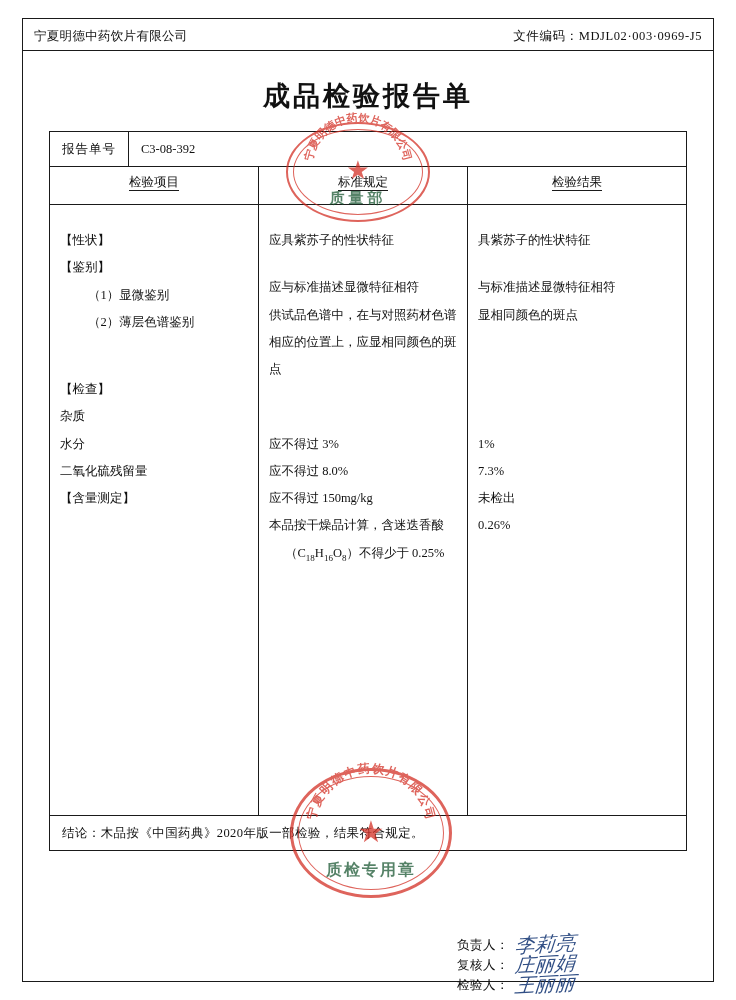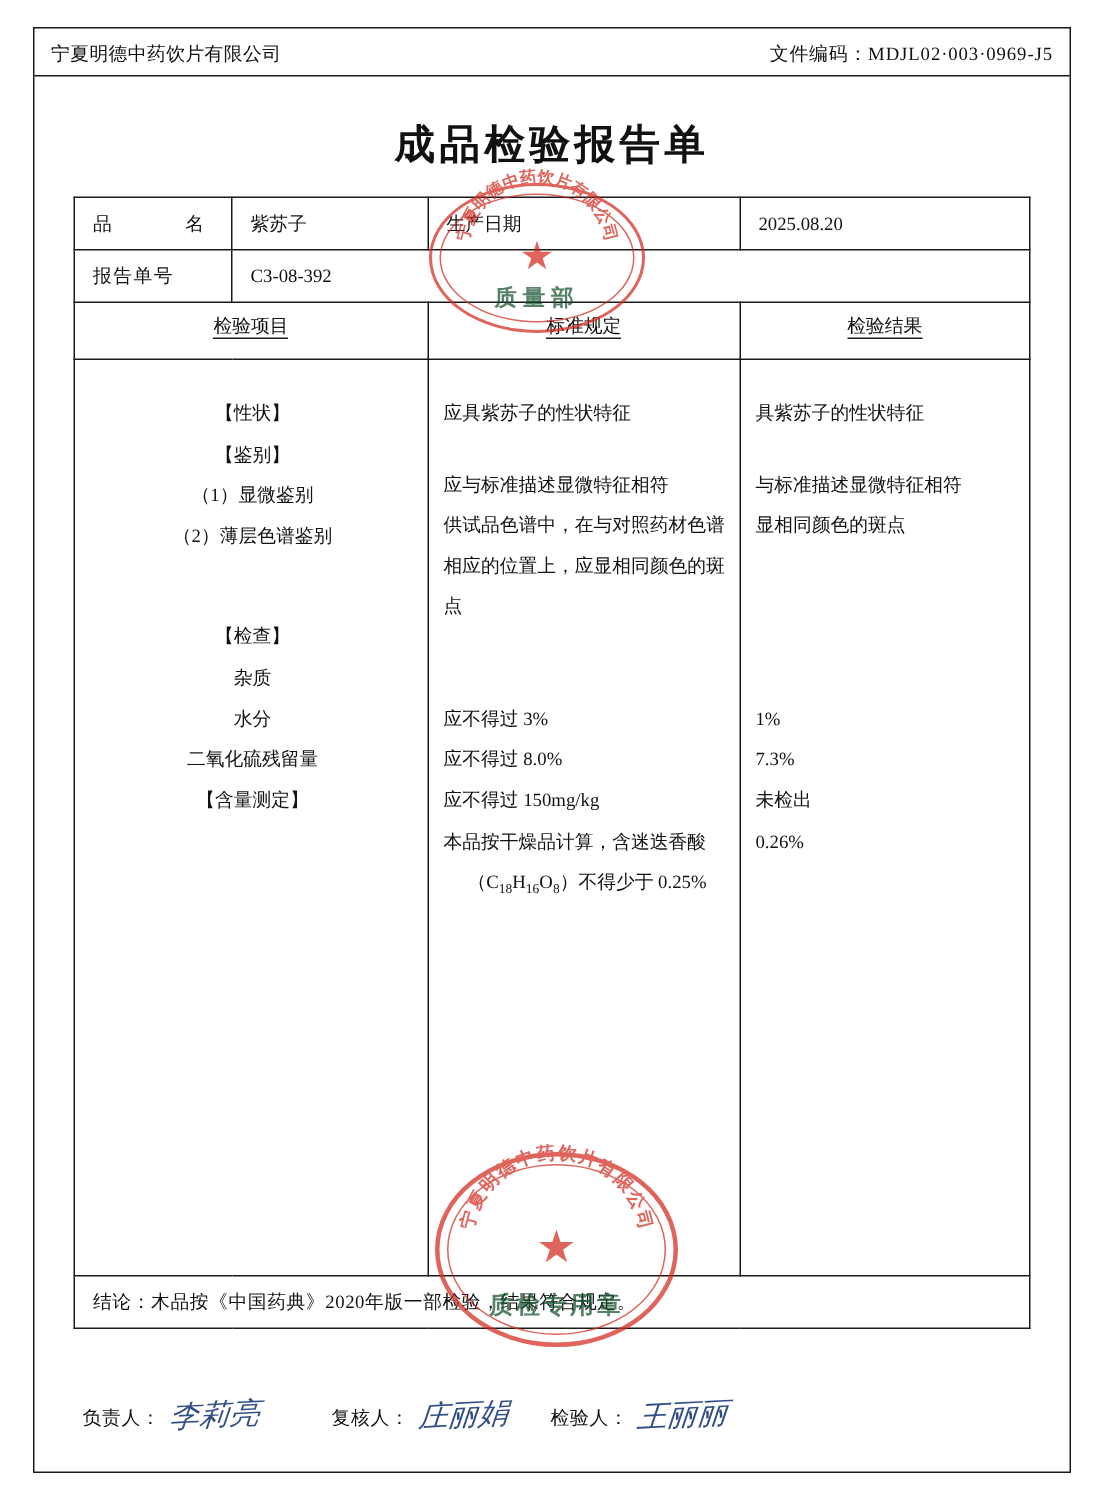--- a/index.html
+++ b/index.html
@@ -124,45 +124,46 @@
   }
   .body-inner {
     padding: 22px 8px 0 10px;
     font-size: 12.5px;
     line-height: 2.18;
   }
   .body-inner .gap { height: 20px; }
   .body-inner .line { white-space: nowrap; }
   .sub { font-size: 9px; vertical-align: sub; }
 
-  .col1 { width: 212px; text-align: center; }
+  .col1 { width: 212px; }
   .col2 { width: 208px; }
   .col3 { width: 218px; }
 
-  .indent-1 { padding-left: 0px; }
+  .indent-1 { padding-left: 0px; margin-left: 28px; }
   .indent-2 { padding-left: 16px; }
 
   
   .concl {
     height: 34px;
   }
   .concl .cell-pad {
     padding: 8px 10px 8px 12px;
     letter-spacing: 0.4px;
   }
 
   
   .sig-row {
     position: absolute;
     left: 49px;
     top: 934px;
     width: 526px;
     display: flex;
     font-size: 12.5px;
     align-items: flex-end;
+    flex-direction: column;
   }
   .sig-block {
     display: flex;
     align-items: flex-end;
     white-space: nowrap;
   }
   .sig-label { letter-spacing: 0.5px; }
   .sig-name {
     font-family: "Liberation Serif", "DejaVu Serif", serif;
     font-style: italic;
@@ -263,34 +264,20 @@
   <div class="header-row">
     <div class="header-left">宁夏明德中药饮片有限公司</div>
     <div class="header-right">文件编码：MDJL02·003·0969-J5</div>
   </div>
   <div class="header-rule"></div>
 
   <div class="doc-title">成品检验报告单</div>
 
   <table class="main">
     <tbody>
-        <tr class="row-h">
-      <td class="lbl">
-        <div class="cell-pad lbl-spaced">品　　名</div>
-      </td>
-      <td class="w-val1">
-        <div class="cell-pad">紫苏子</div>
-      </td>
-      <td class="w-lbl2">
-        <div class="cell-pad">生产日期</div>
-      </td>
-      <td class="w-val2">
-        <div class="cell-pad">2025.08.20</div>
-      </td>
-    </tr>
     <tr class="row-h">
       <td class="lbl">
         <div class="cell-pad">报告单号</div>
       </td>
       <td colspan="3">
         <div class="cell-pad">C3-08-392</div>
       </td>
     </tr>
 
     <tr class="colhead">

